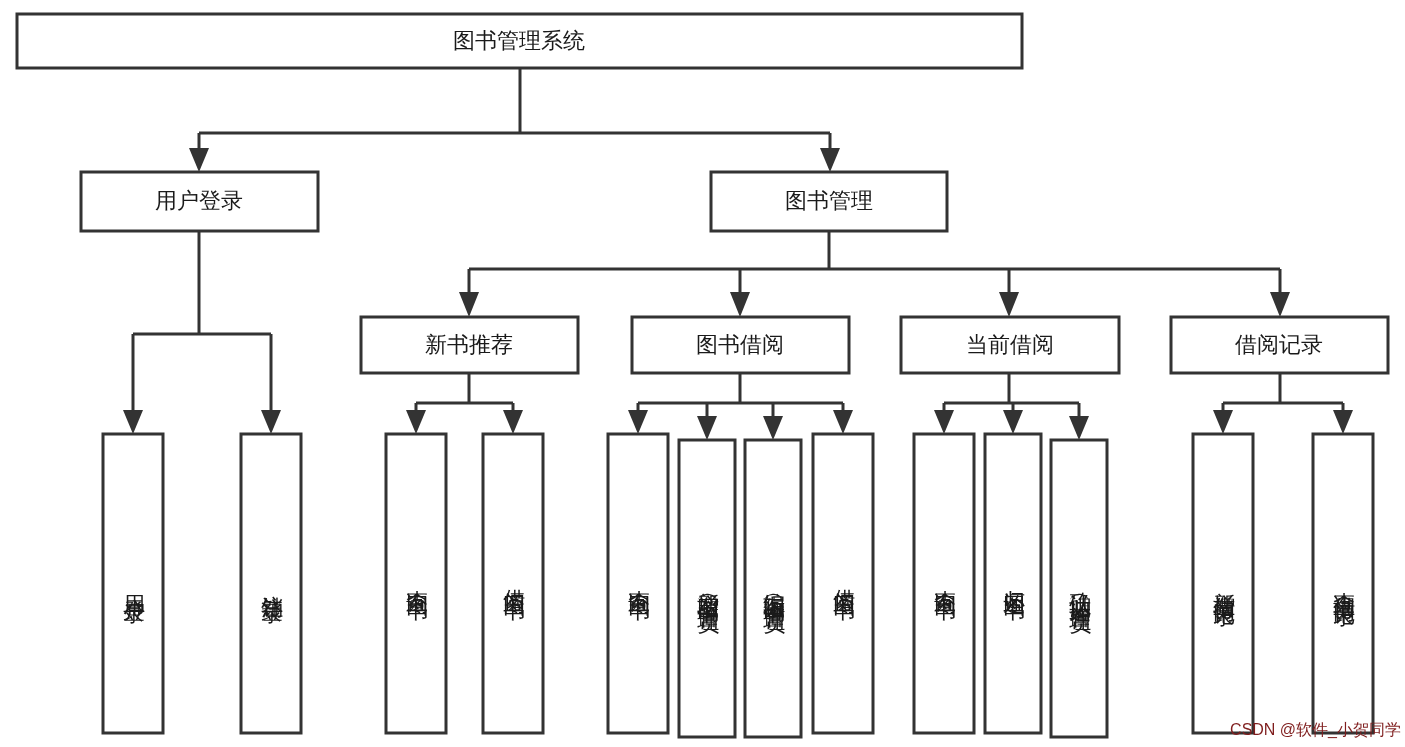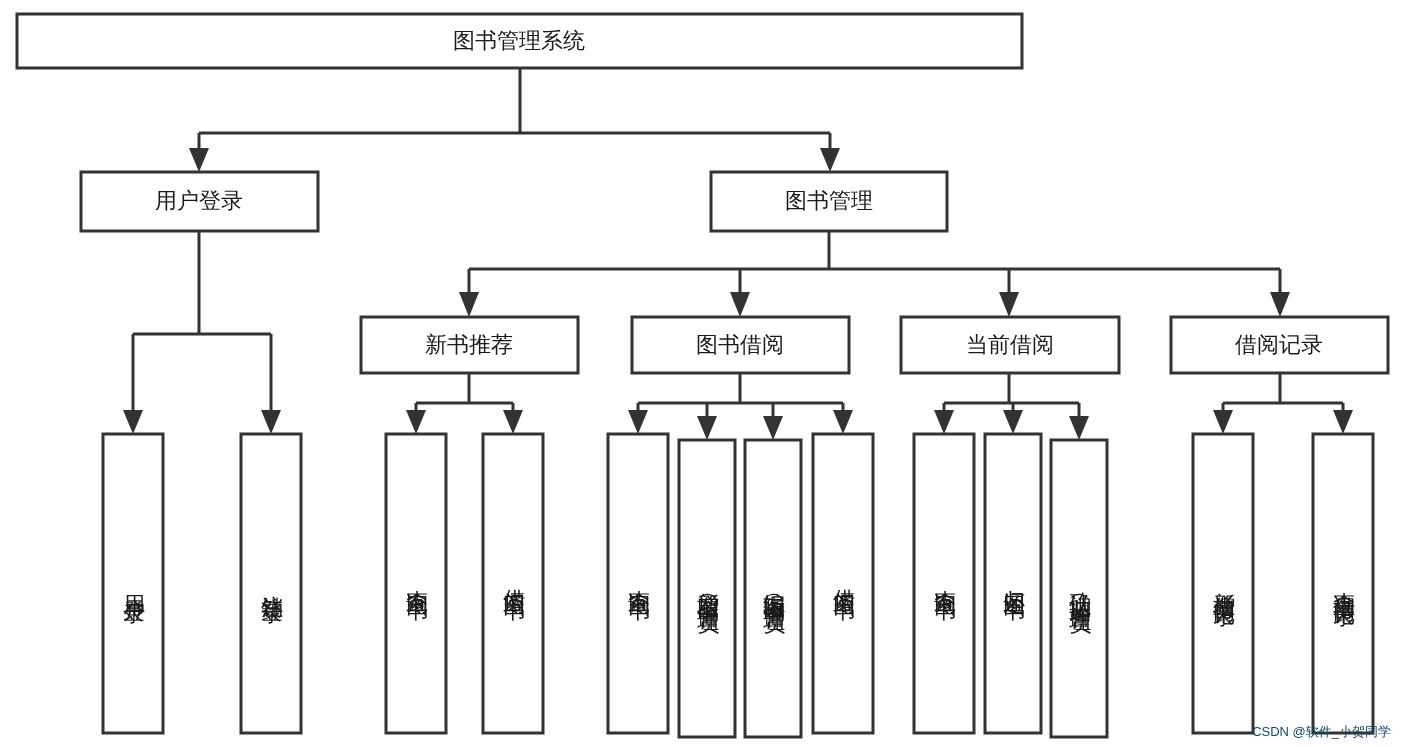--- a/index.html
+++ b/index.html
@@ -21,22 +21,22 @@
   }
   .node-label-vertical{
     font-family:"Liberation Sans","DejaVu Sans",sans-serif;
     fill:#1a1a1a;font-size:22px;
     dominant-baseline:middle;text-anchor:middle;
     writing-mode:vertical-rl;
     glyph-orientation-vertical:0;
     letter-spacing:3px;
   }
   .watermark{
-    position:absolute;right:14px;bottom:6px;
-    font-size:13px;color:#0c4a6e;
+    position:absolute;right:4px;bottom:6px;
+    font-size:16px;color:#7f1d1d;
     font-family:"Liberation Sans","DejaVu Sans",sans-serif;
     white-space:nowrap;pointer-events:none;
   }
 </style>
 </head>
 <body>
 
 <div id="diagram-root">
 
   <svg id="diagram" viewBox="0 0 1405 747">

